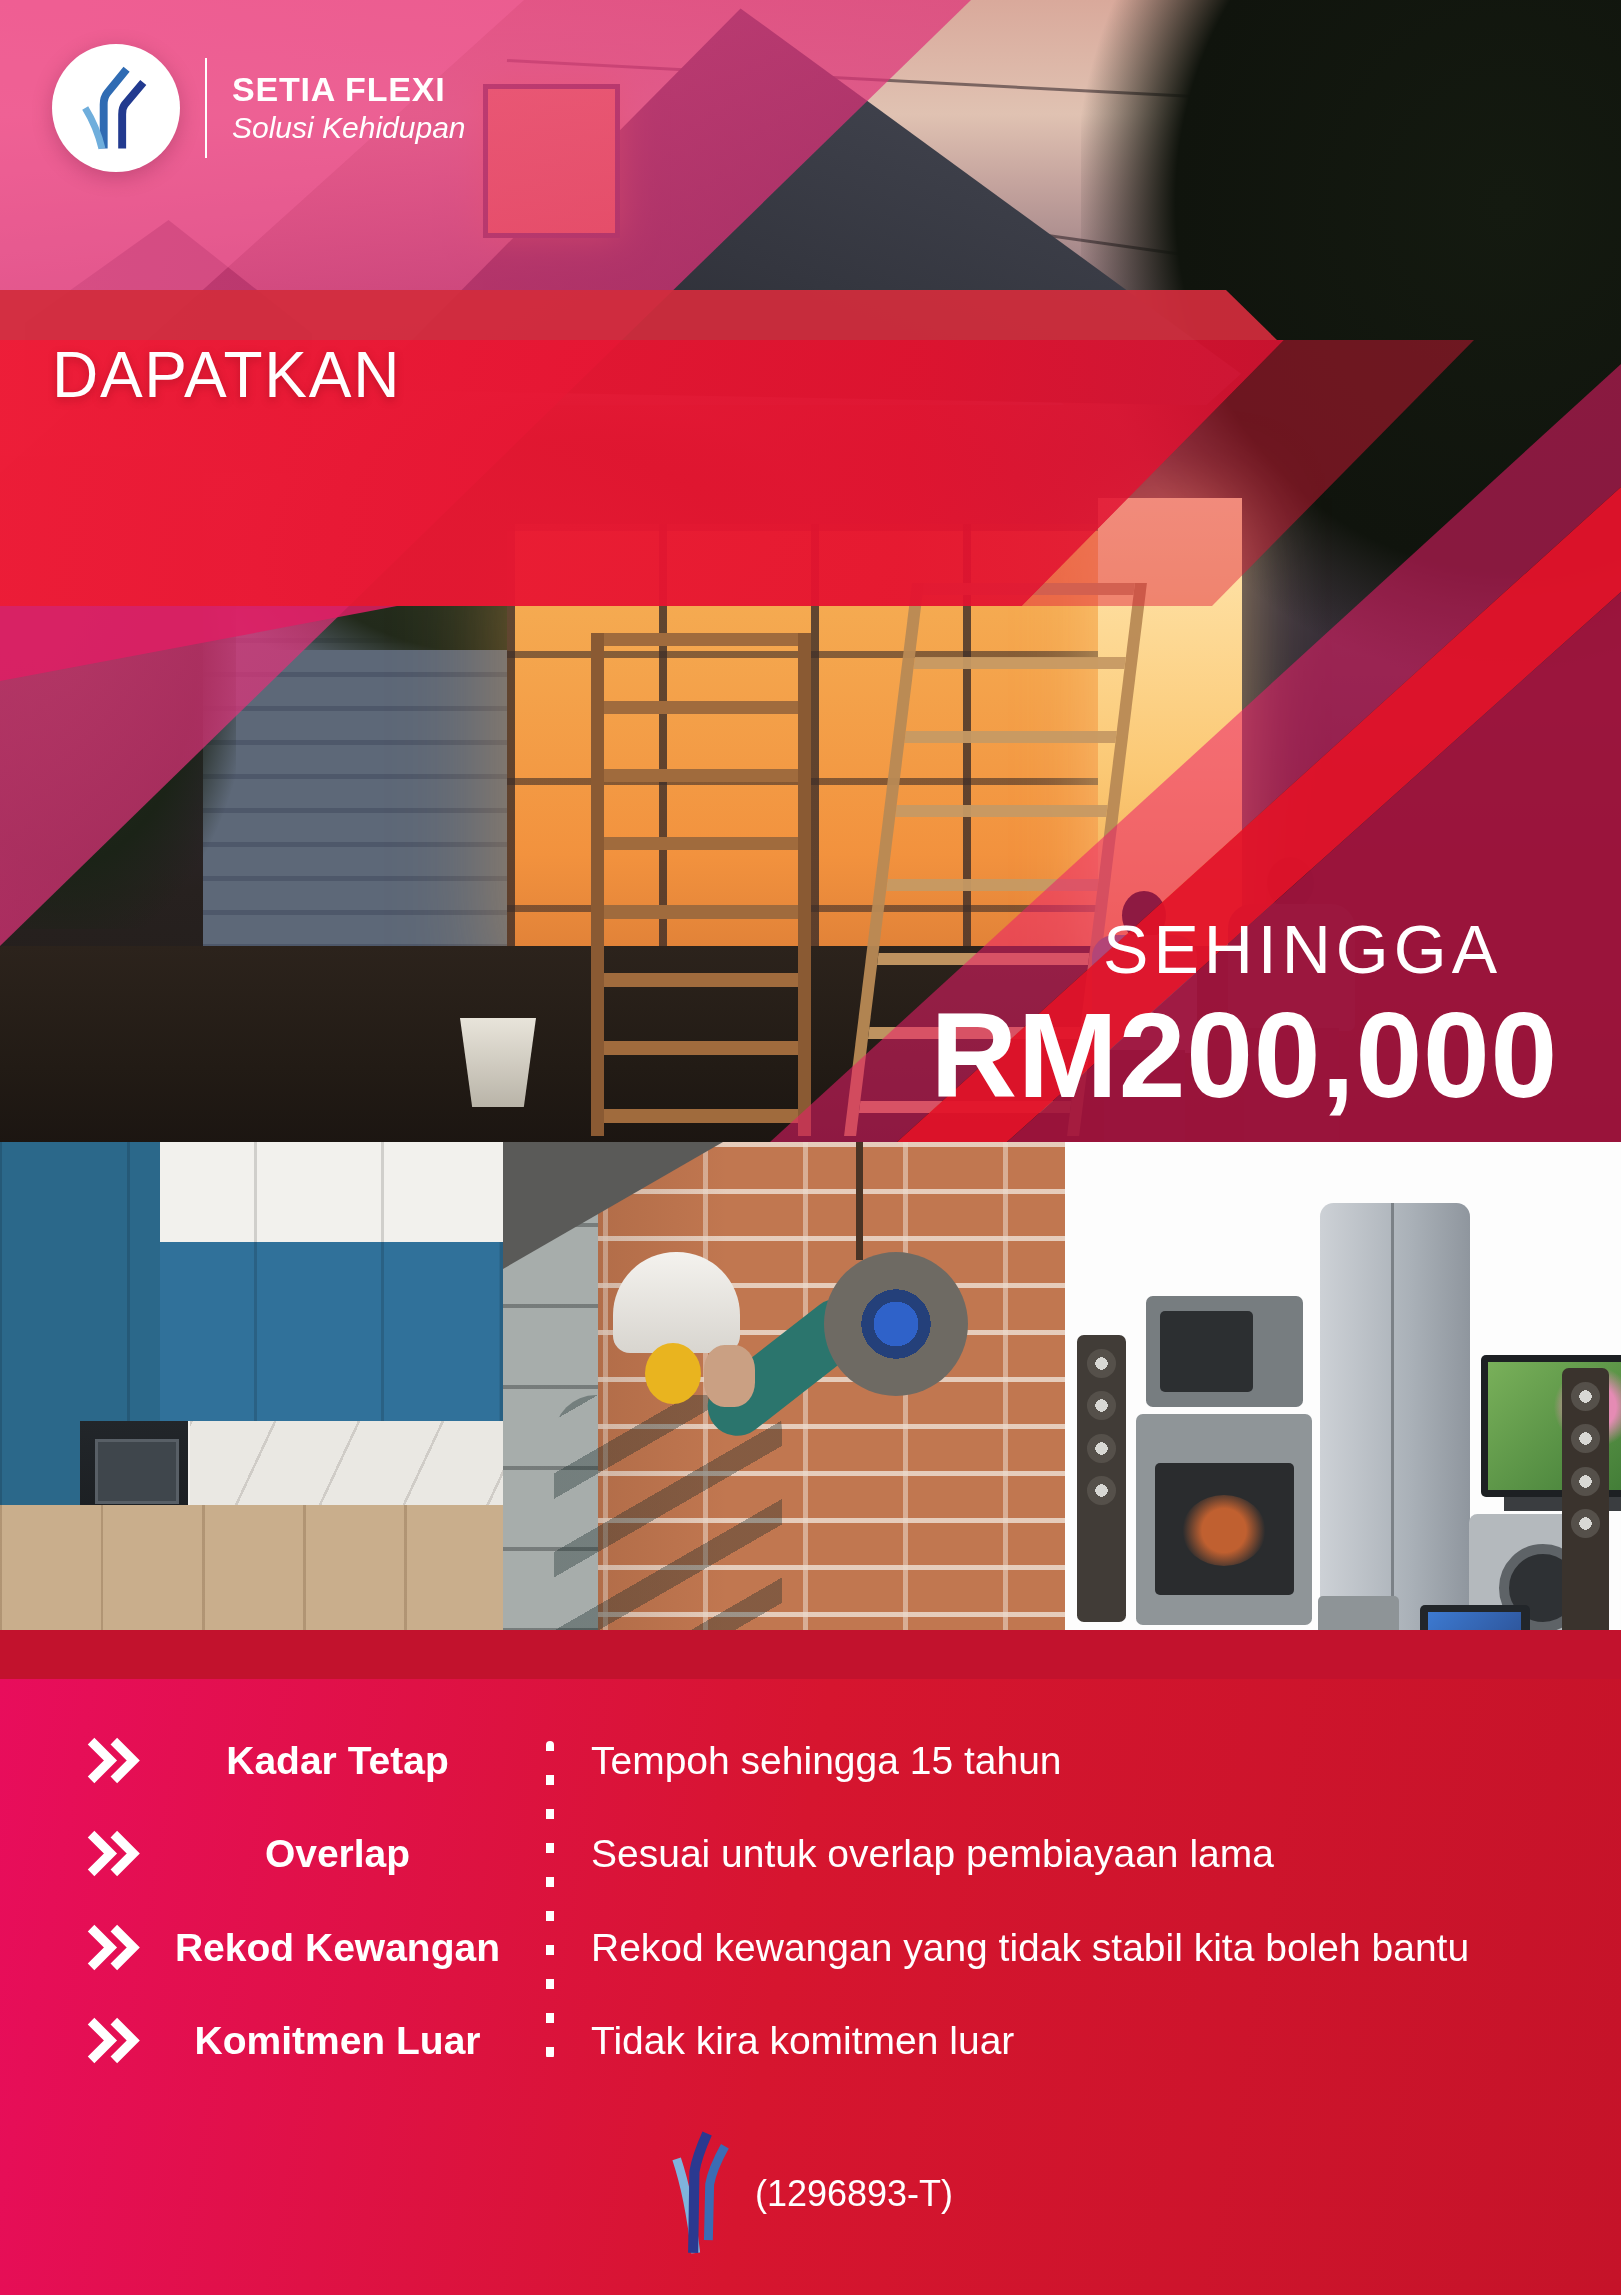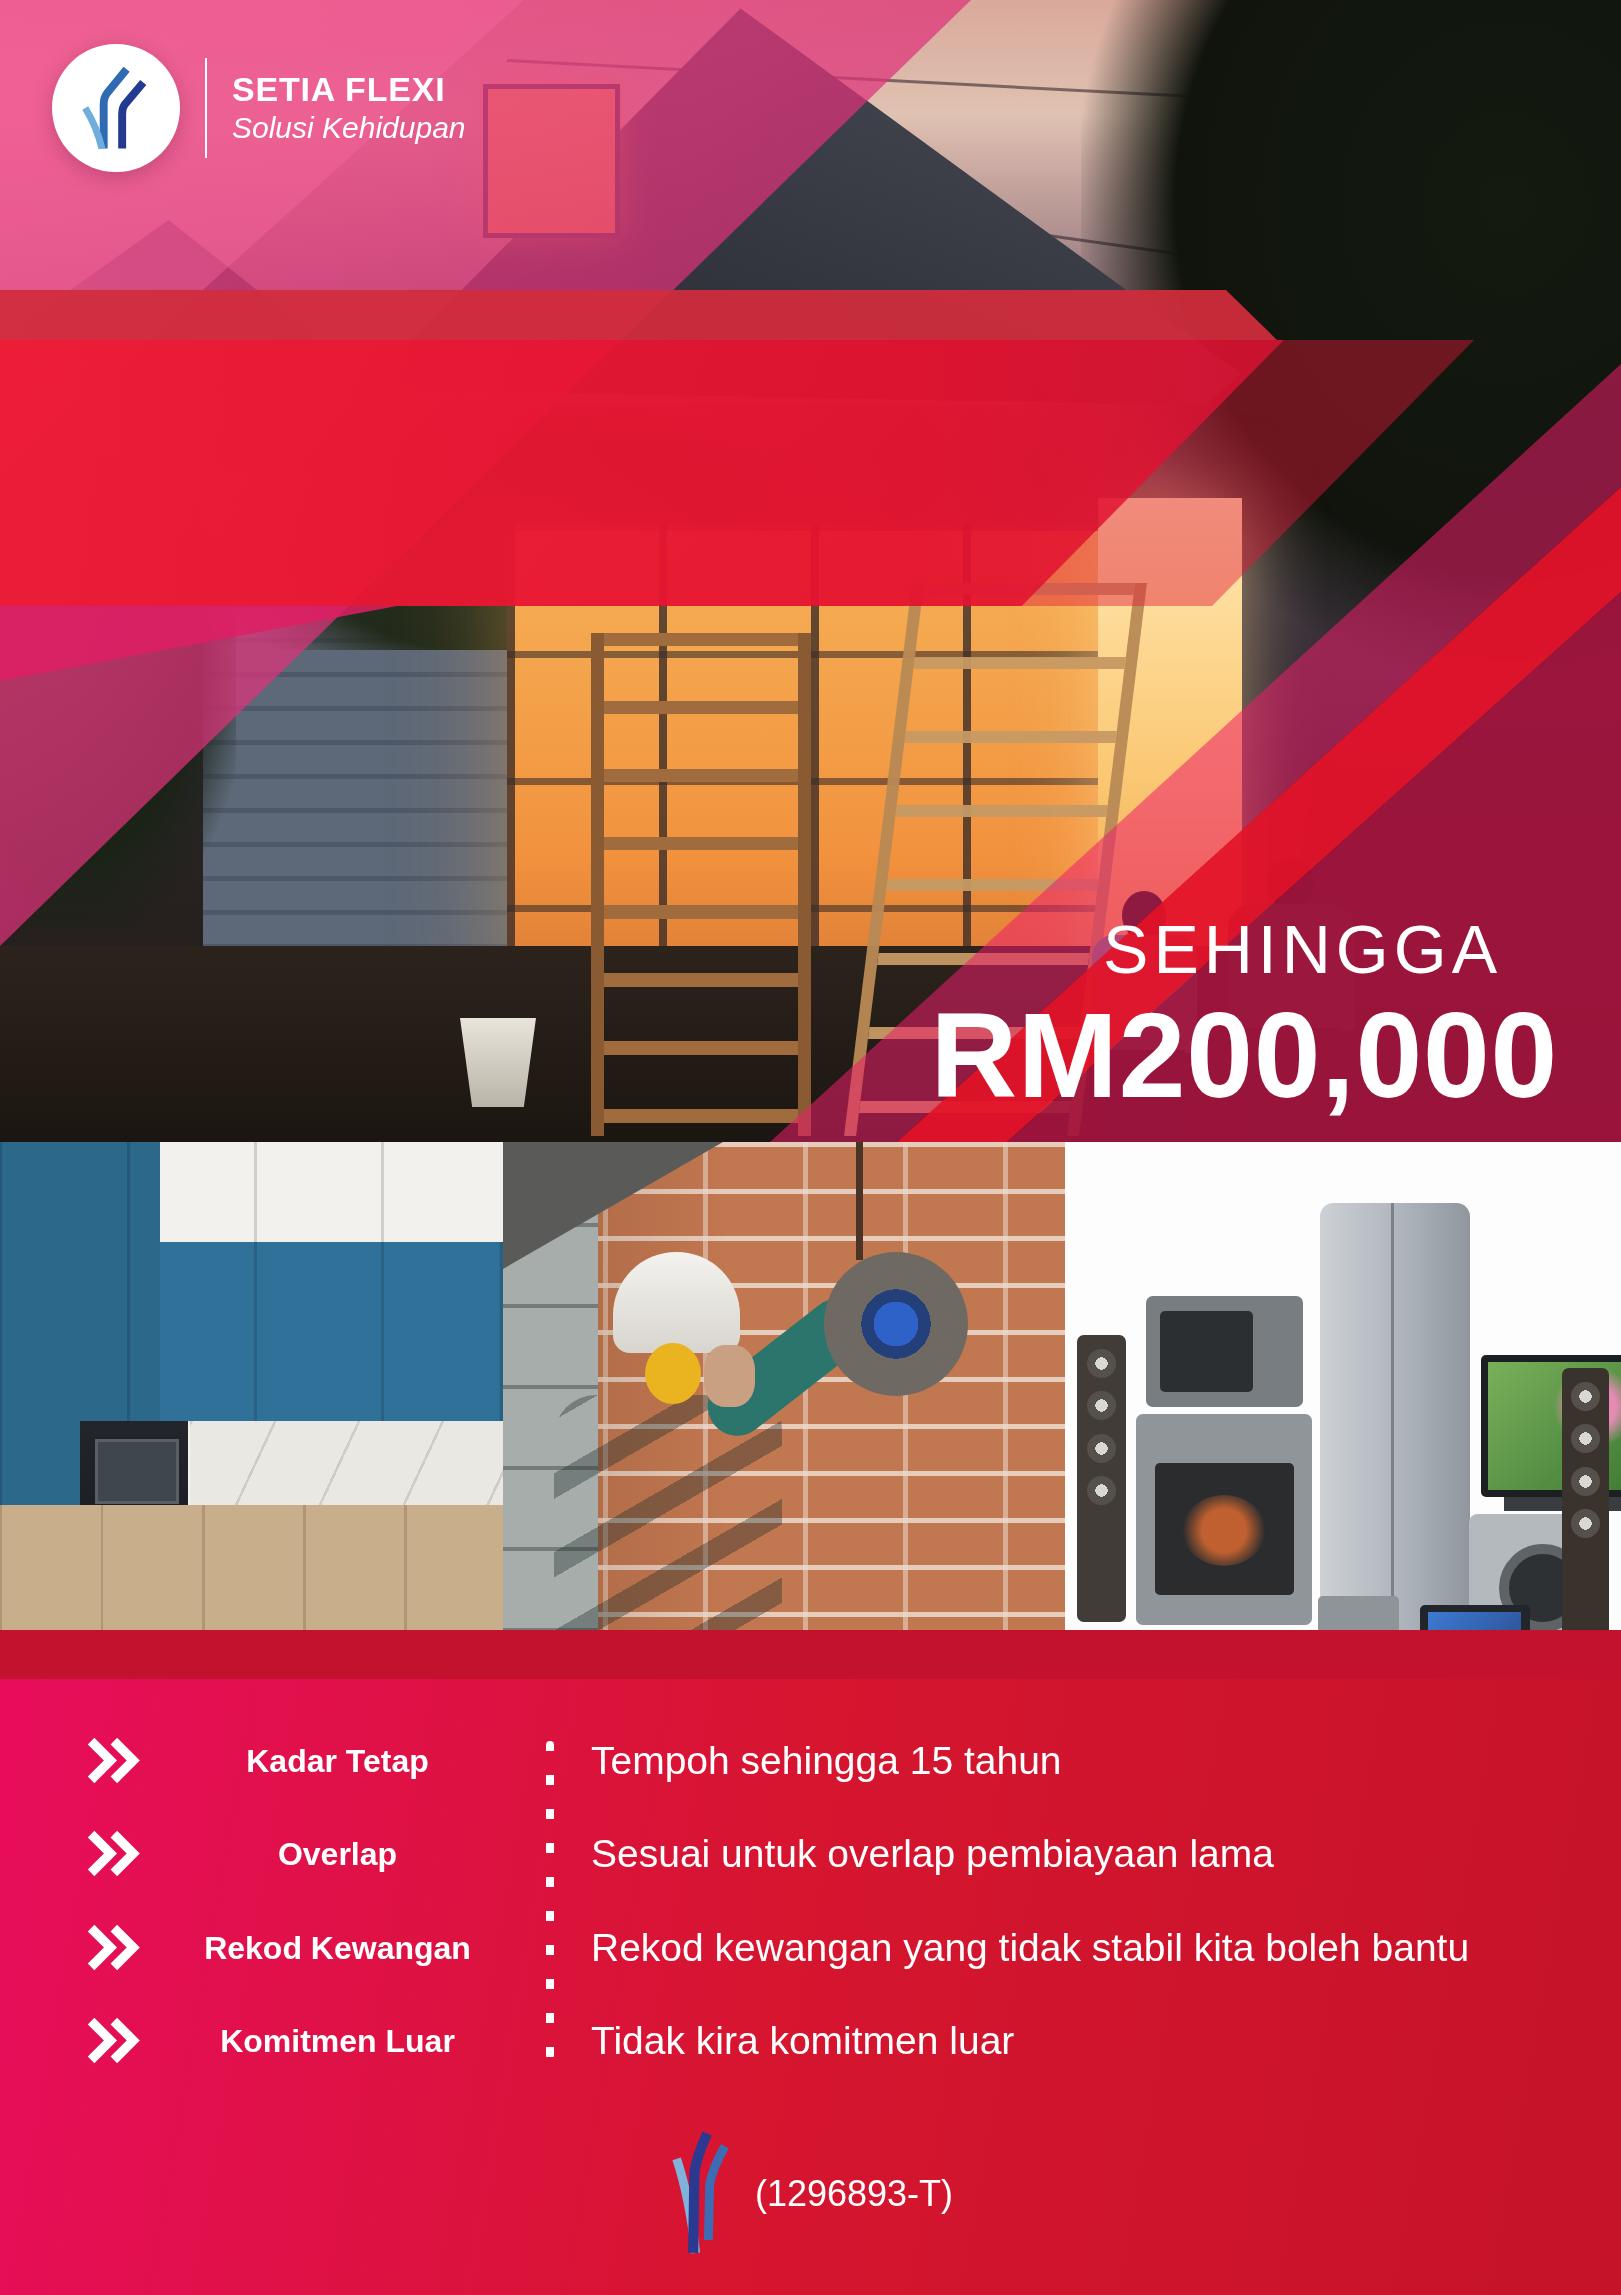--- a/index.html
+++ b/index.html
@@ -145,21 +145,21 @@
   .a-printer{position:absolute;left:253px;top:454px;width:81px;height:47px;border-radius:5px;background:#8e9497;}
   .a-laptop{position:absolute;left:355px;top:463px;width:110px;height:64px;border-radius:5px;background:#22262a;}
   .a-laptop .scr{position:absolute;left:8.4px;top:6.8px;width:93px;height:44px;background:linear-gradient(135deg,#3d7ad1,#2b4f92);}
 
   
   .redband{position:absolute;left:0;top:1630px;width:1622px;height:49px;background:#c2122d;}
   .bottom{position:absolute;left:0;top:1679px;width:1622px;height:617px;
     background:linear-gradient(100deg,#e80d5c 0%,#d6152f 48%,#c51329 100%);}
   .feature-row{position:absolute;left:0;width:1622px;height:54px;}
   .chev{position:absolute;left:86px;top:1.7px;width:54px;height:49px;}
-  .f-label{position:absolute;left:118px;top:0;width:439px;text-align:center;font-size:32px;font-weight:600;line-height:54px;}
+  .f-label{position:absolute;left:118px;top:0;width:439px;text-align:center;font-size:39px;font-weight:600;line-height:54px;}
   .f-desc{position:absolute;left:591px;top:0;width:980px;font-size:39px;font-weight:400;line-height:54px;}
   .dotline{position:absolute;left:546px;top:62px;width:8.4px;height:318px;border-radius:5px;
     background:repeating-linear-gradient(180deg,#ffffff 0 10px,transparent 10px 34px);}
   .footer{position:absolute;left:0;top:439px;width:1622px;height:152px;display:flex;align-items:center;justify-content:center;gap:25px;}
   .footer-text{font-size:44px;font-weight:700;letter-spacing:0.4px;}
   .footer-reg{font-size:36px;font-weight:400;}
 </style>
 </head>
 <body>
 
@@ -212,20 +212,21 @@
           <path d="M81 21 L60 46 Q57 50 57 57 L57 96" fill="none" stroke="#223A8F" stroke-width="9"></path>
           <path d="M15 50 Q28 71 34 96" fill="none" stroke="#6FAEDC" stroke-width="8"></path>
         </svg>
       </div>
       <div class="brand-text">
         <div class="brand-name">SETIA FLEXI</div>
         <div class="brand-tag">Solusi Kehidupan</div>
       </div>
     </div>
 
+    <div class="kicker">DAPATKAN</div>
 
     <div class="offer-label">SEHINGGA</div>
     <div class="offer-amount">RM200,000</div>
   </div>
 
   <div class="strip">
     <div class="panel p-kitchen">
       <div class="k-tall-left"></div>
       <div class="k-upper-right"></div>
       <div class="k-seams"></div>

